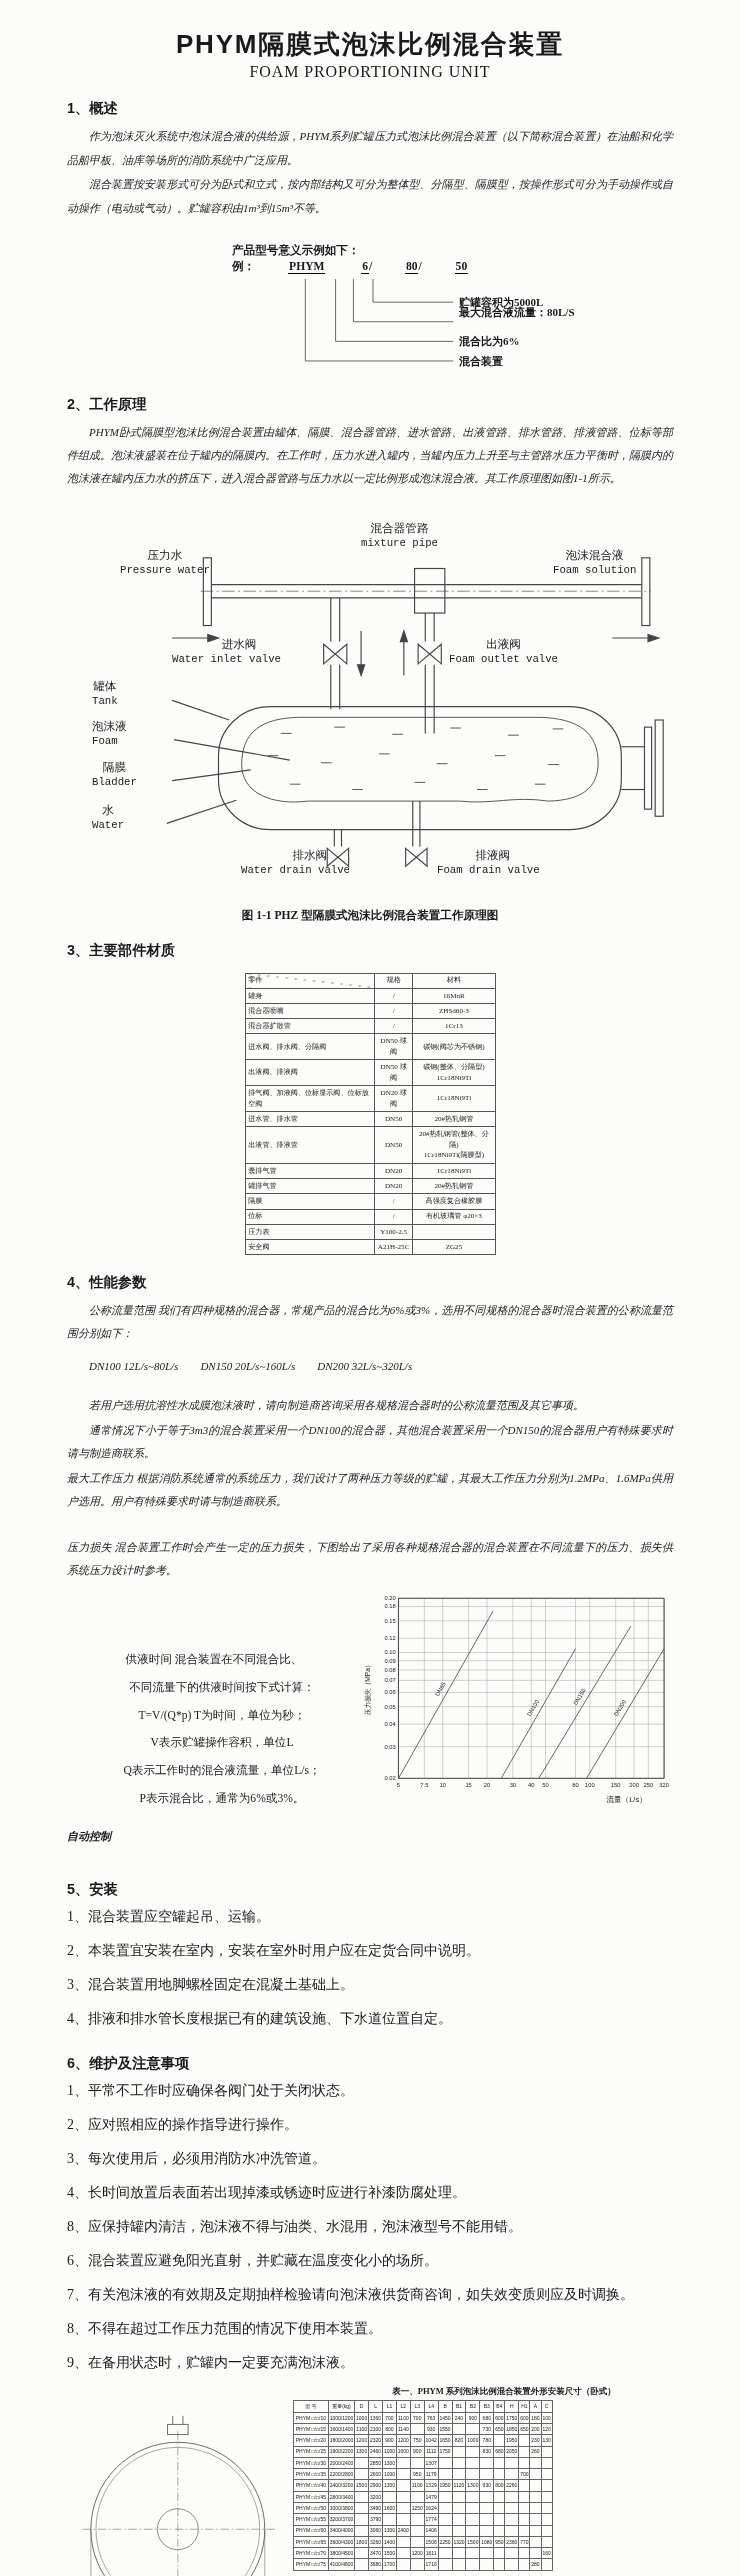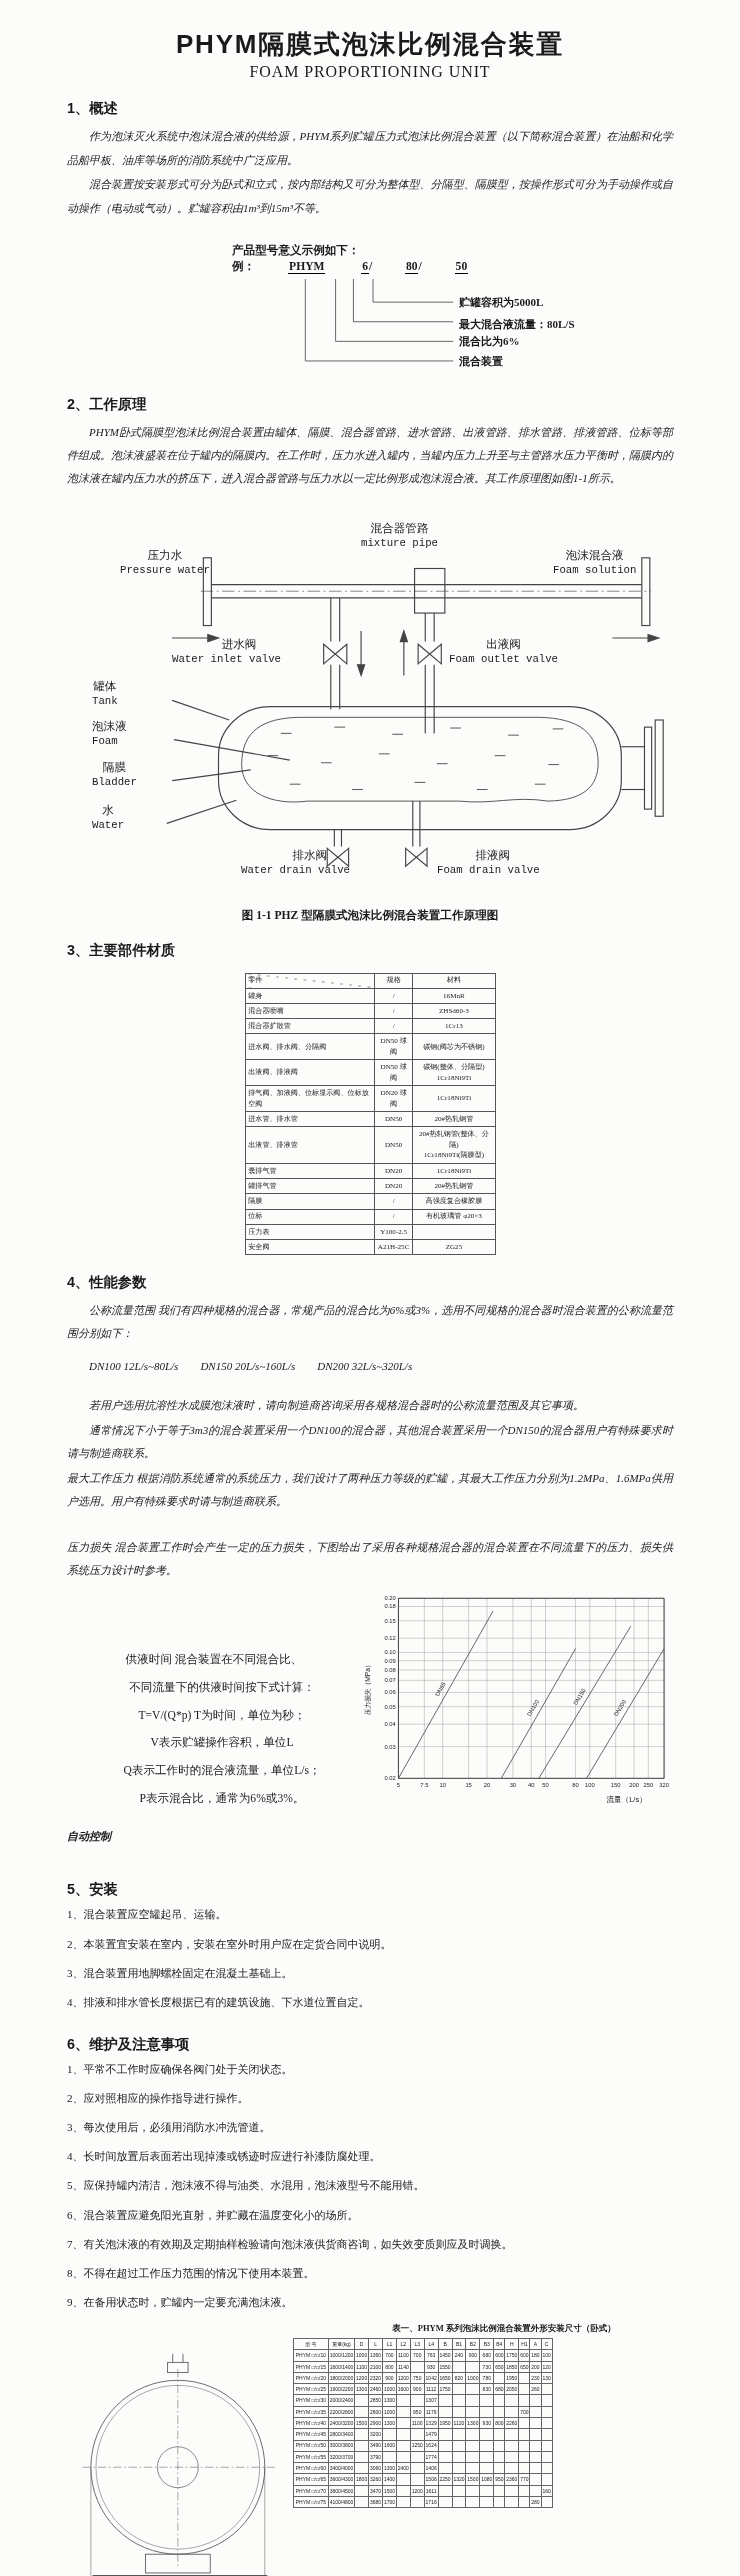--- a/index.html
+++ b/index.html
@@ -46,21 +46,21 @@
     background:linear-gradient(to top right,transparent 49.4%,#777 49.7%,#777 50.3%,transparent 50.6%);
     text-align:left;
   }
   
   .perf-row{display:flex;margin-top:9px;}
   .supply-col{width:294px;padding-top:55px;font-size:11.6px;line-height:2.4;}
   .supply-col .sline{white-space:nowrap;text-align:center;}
   .supply-col .sline.ind{padding-left:16px;}
   .chart-col{width:312px;margin-left:0;}
   
-  .num-list .list-item{font-size:11px;line-height:1.6;margin:0 0 11.6px 0;}
+  .num-list .list-item{font-size:14px;line-height:1.6;margin:0 0 11.6px 0;}
   
   .tbl-caption{font-size:8.5px;font-weight:bold;text-align:center;margin:9px 0 2.7px 0;}
   .tbl-caption.c1{margin-left:241px;width:392px;}
   .dim-row{display:flex;align-items:flex-start;}
   .dim-table table{border-collapse:collapse;}
   .dim-table th,.dim-table td{
     border:0.4px solid #666;font-size:5px;padding:0.9px 0.9px;text-align:center;
     font-family:"Liberation Sans",sans-serif;line-height:1.7;white-space:nowrap;
   }
   .dim-table th{font-weight:normal;}
@@ -85,21 +85,21 @@
     <div class="model-line">
       <span>例：</span><span id="model-segments"><span class="useg">PHYM</span><span> </span><span class="useg">6</span><span>/</span><span class="useg">80</span><span>/</span><span class="useg">50</span></span>
     </div>
     <svg class="model-svg" width="383" height="98" viewBox="0 0 430 110">
       <polyline points="128,0 128,26 218,26" fill="none" stroke="#555" stroke-width="1"></polyline>
       <polyline points="106,0 106,48 218,48" fill="none" stroke="#555" stroke-width="1"></polyline>
       <polyline points="86,0 86,70 218,70" fill="none" stroke="#555" stroke-width="1"></polyline>
       <polyline points="52,0 52,92 218,92" fill="none" stroke="#555" stroke-width="1"></polyline>
     </svg>
     <div class="callout-label" style="top:52px">贮罐容积为5000L</div>
-    <div class="callout-label" style="top:74px">最大混合液流量：80L/S</div>
+    <div class="callout-label" style="top:62px">最大混合液流量：80L/S</div>
     <div class="callout-label" style="top:91px">混合比为6%</div>
     <div class="callout-label" style="top:111px">混合装置</div>
   </div>
 
   <div class="sec-heading">2、工作原理</div>
   <p class="para">PHYM卧式隔膜型泡沫比例混合装置由罐体、隔膜、混合器管路、进水管路、出液管路、排水管路、排液管路、位标等部件组成。泡沫液盛装在位于罐内的隔膜内。在工作时，压力水进入罐内，当罐内压力上升至与主管路水压力平衡时，隔膜内的泡沫液在罐内压力水的挤压下，进入混合器管路与压力水以一定比例形成泡沫混合液。其工作原理图如图1-1所示。</p>
 
   <div class="diagram-wrap">
     <svg class="diagram-svg" width="606" height="379" viewBox="0 0 680 425">
       <g stroke="#444" stroke-width="1.3" fill="none">
@@ -411,21 +411,21 @@
       <div class="list-item">3、混合装置用地脚螺栓固定在混凝土基础上。</div>
       <div class="list-item">4、排液和排水管长度根据已有的建筑设施、下水道位置自定。</div>
     </div>
 
   <div class="sec-heading" style="margin-top:23px">6、维护及注意事项</div>
   <div class="num-list">
       <div class="list-item">1、平常不工作时应确保各阀门处于关闭状态。</div>
       <div class="list-item">2、应对照相应的操作指导进行操作。</div>
       <div class="list-item">3、每次使用后，必须用消防水冲洗管道。</div>
       <div class="list-item">4、长时间放置后表面若出现掉漆或锈迹时应进行补漆防腐处理。</div>
-      <div class="list-item">5、应保持罐内清洁，泡沫液不得与油类、水混用，泡沫液型号不能用错。</div>
+      <div class="list-item">8、应保持罐内清洁，泡沫液不得与油类、水混用，泡沫液型号不能用错。</div>
       <div class="list-item">6、混合装置应避免阳光直射，并贮藏在温度变化小的场所。</div>
       <div class="list-item">7、有关泡沫液的有效期及定期抽样检验请向泡沫液供货商咨询，如失效变质则应及时调换。</div>
       <div class="list-item">8、不得在超过工作压力范围的情况下使用本装置。</div>
       <div class="list-item">9、在备用状态时，贮罐内一定要充满泡沫液。</div>
     </div>
 
   <div class="tbl-caption c1">表一、PHYM 系列泡沫比例混合装置外形安装尺寸（卧式）</div>
   <div class="dim-row t1">
     <svg width="236" height="267" viewBox="0 0 265 300">
       <g stroke="#555" fill="none" stroke-width="1">

